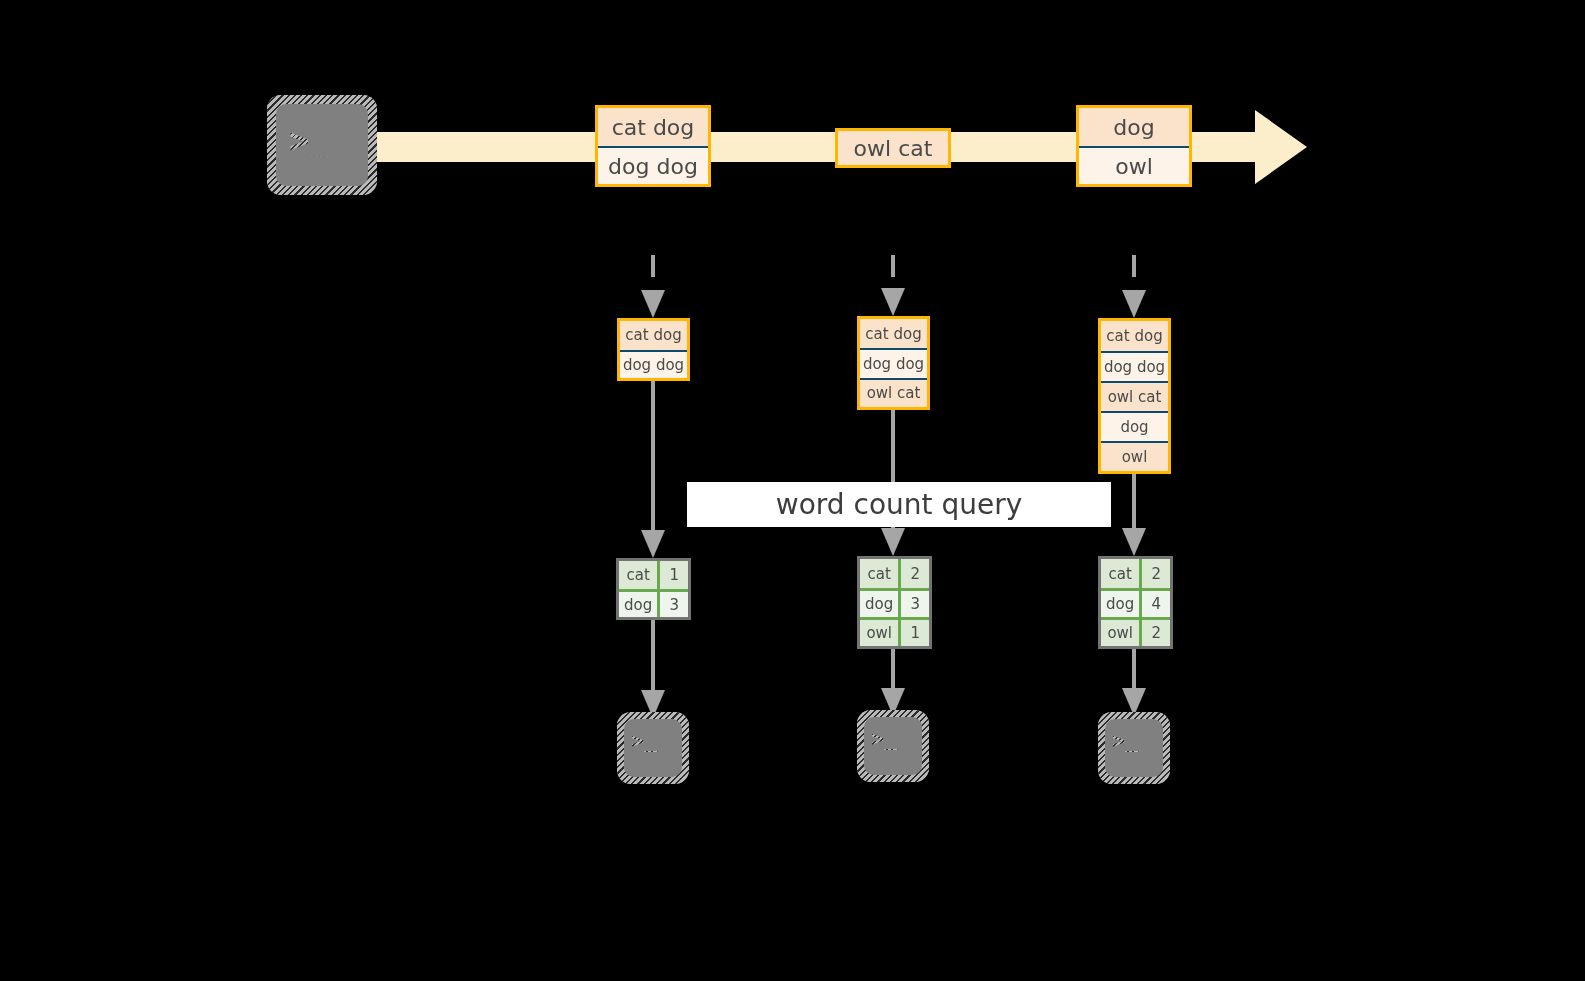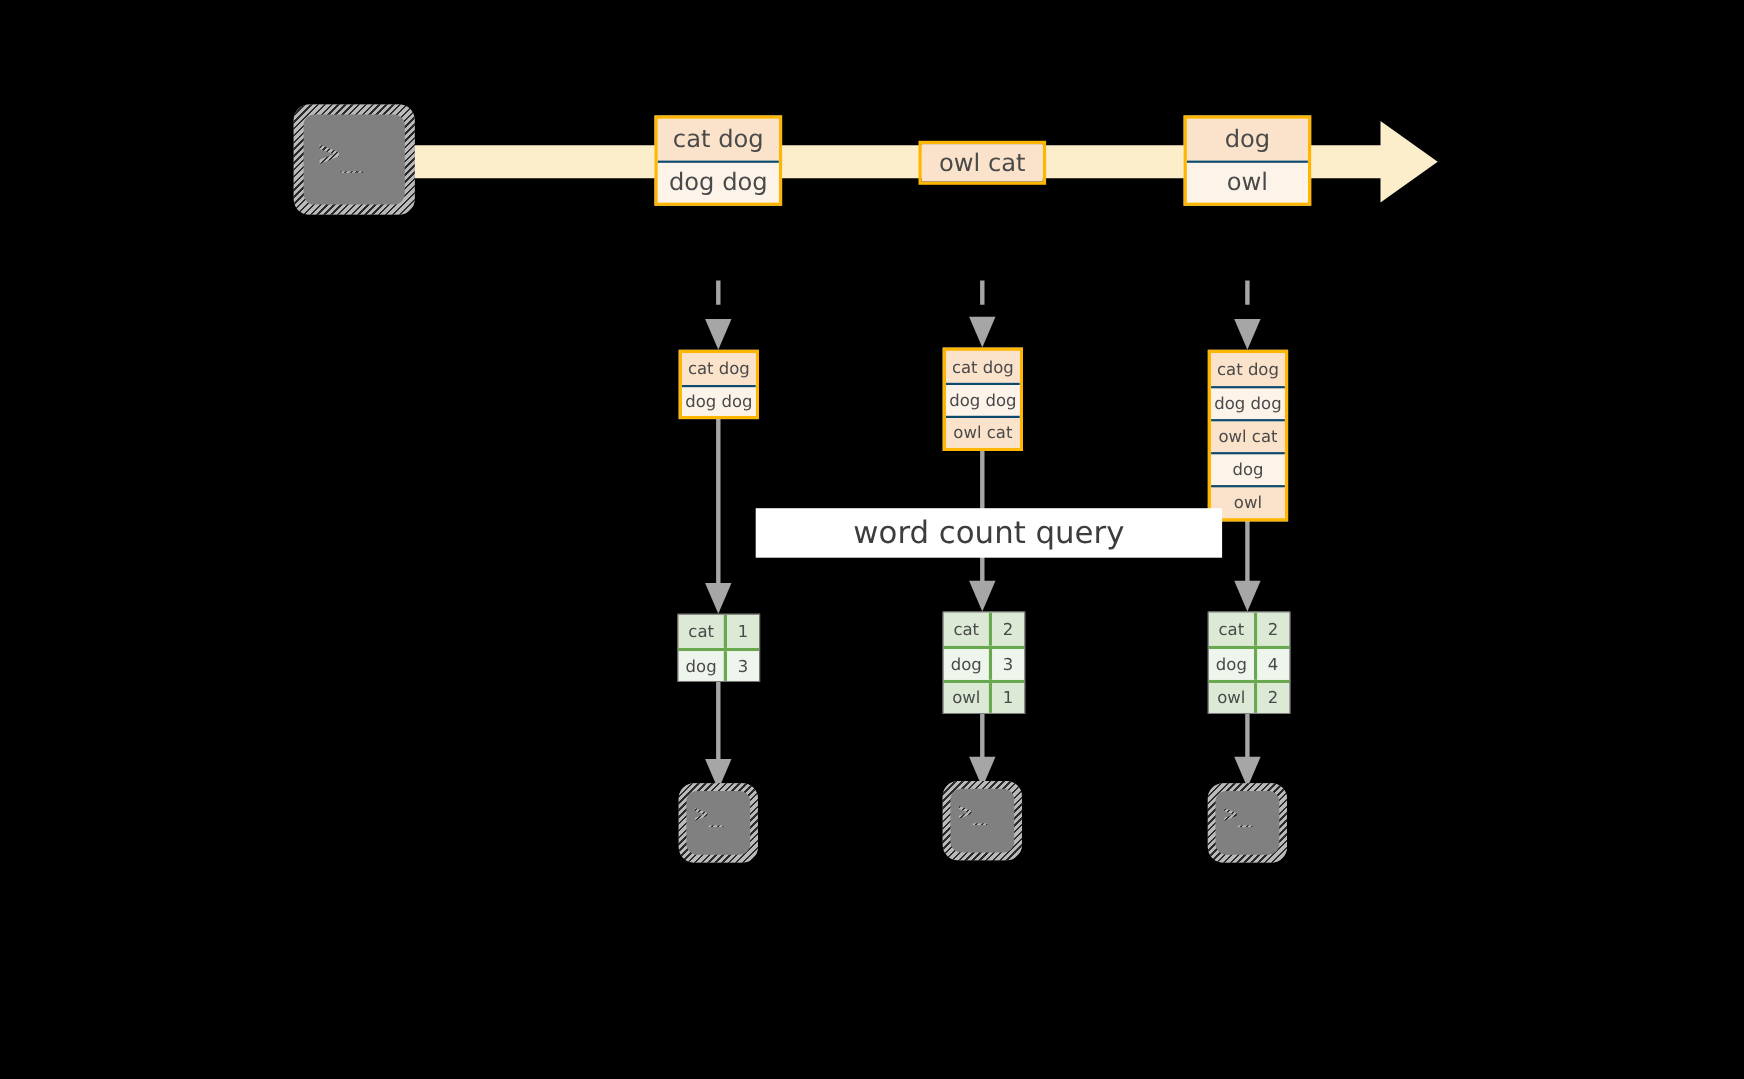--- a/index.html
+++ b/index.html
@@ -78,21 +78,21 @@
     font-family: "DejaVu Sans", sans-serif;
   }
   .obox .row.dark  { background: #fbe2ca; }
   .obox .row.light { background: #fdf3e9; }
   .obox .row + .row { border-top: 2px solid #0c4a6e; }
 
   
   .gbox {
     position: absolute;
     box-sizing: border-box;
-    border: 1px solid #737373;
+    border: 3px solid #737373;
     background: #eef5ec;
     z-index: 5;
   }
   .gbox .grow {
     box-sizing: border-box;
     display: flex;
   }
   .gbox .grow + .grow { border-top: 3px solid #6aa84f; }
   .gbox .gcell {
     box-sizing: border-box;
@@ -196,21 +196,21 @@
   </div>
 
   <div class="obox" style="left:1098px; top:318px; width:73px; height:156px;">
     <div class="row dark" style="height:20%; font-size:15px;">cat dog</div>
     <div class="row light" style="height:20%; font-size:15px;">dog dog</div>
     <div class="row dark" style="height:20%; font-size:15px;">owl cat</div>
     <div class="row light" style="height:20%; font-size:15px;">dog</div>
     <div class="row dark" style="height:20%; font-size:15px;">owl</div>
   </div>
 
-  <div class="query-label" style="left:687px; top:462px; width:424px; height:45px; font-size:28px;">word count query</div>
+  <div class="query-label" style="left:687px; top:482px; width:424px; height:45px; font-size:28px;">word count query</div>
 
   <div class="gbox" style="left:616px; top:558px; width:75px; height:62px;">
     <div class="grow dark" style="height:50%;">
       <div class="gcell key" style="width:60%; font-size:15px;">cat</div>
       <div class="gcell value" style="width:40%; font-size:15px;">1</div>
     </div>
     <div class="grow light" style="height:50%;">
       <div class="gcell key" style="width:60%; font-size:15px;">dog</div>
       <div class="gcell value" style="width:40%; font-size:15px;">3</div>
     </div>

